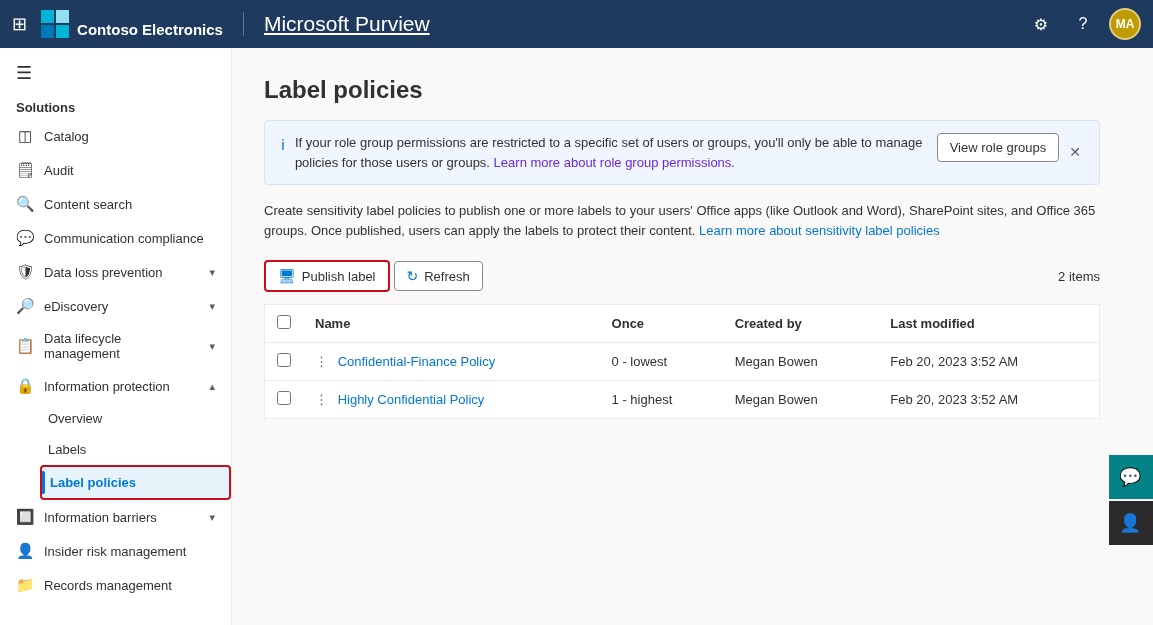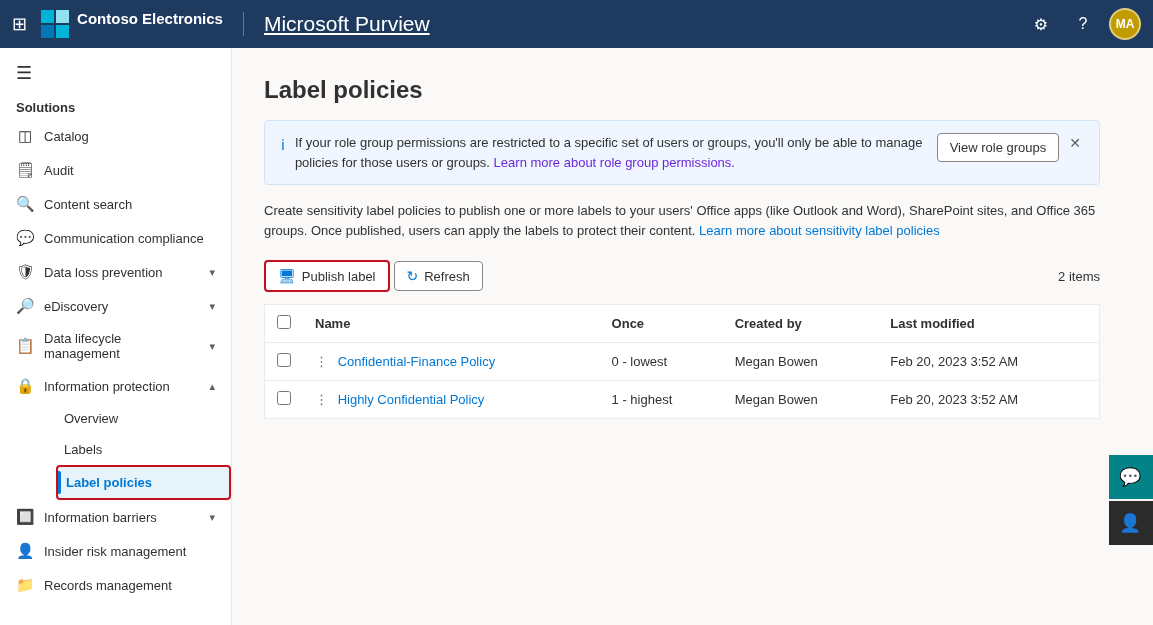--- a/index.html
+++ b/index.html
@@ -9,21 +9,21 @@
     .topnav {
       background: #1e3a5f;
       height: 48px;
       display: flex;
       align-items: center;
       padding: 0 12px;
       gap: 10px;
       flex-shrink: 0;
     }
     .topnav-grid-icon { color: #fff; font-size: 18px; cursor: pointer; margin-right: 4px; }
-    .topnav-logo { display: flex; align-items: flex-start; gap: 8px; }
+    .topnav-logo { display: flex; align-items: flex-end; gap: 8px; }
     .topnav-logo-icon { width: 28px; height: 28px; }
     .topnav-brand { color: #fff; font-size: 15px; font-weight: 600; }
     .topnav-divider { width: 1px; height: 24px; background: rgba(255,255,255,0.3); margin: 0 10px; }
     .topnav-app { color: #fff; font-size: 21px; font-weight: 400; text-decoration: underline; }
     .topnav-spacer { flex: 1; }
     .topnav-icon-btn { color: #fff; font-size: 16px; cursor: pointer; width: 32px; height: 32px; display: flex; align-items: center; justify-content: center; border-radius: 4px; }
     .topnav-avatar { width: 32px; height: 32px; border-radius: 50%; background: #c19c00; color: #fff; display: flex; align-items: center; justify-content: center; font-size: 12px; font-weight: 600; cursor: pointer; border: 2px solid rgba(255,255,255,0.5); }
 
     
     .main-layout { display: flex; flex: 1; overflow: hidden; }
@@ -67,21 +67,21 @@
       background: #0078d4;
       border-radius: 0 2px 2px 0;
     }
     .sidebar-item-active-selected {
       border: 2px solid #c50f1f;
       border-radius: 4px;
     }
     .sidebar-icon { font-size: 15px; width: 18px; text-align: center; flex-shrink: 0; }
     .sidebar-label { flex: 1; }
     .sidebar-chevron { font-size: 11px; color: #605e5c; }
-    .sidebar-sub { padding-left: 56px; }
+    .sidebar-sub { padding-left: 40px; }
     .sidebar-sub .sidebar-item { padding-left: 8px; }
 
     
     .content { flex: 1; overflow-y: auto; background: #faf9f8; }
     .content-inner { padding: 28px 32px; max-width: 900px; }
     .page-title { font-size: 24px; font-weight: 600; color: #323130; margin-bottom: 16px; }
 
     
     .info-banner {
       background: #f0f6ff;
@@ -90,21 +90,21 @@
       padding: 12px 16px;
       display: flex;
       align-items: flex-start;
       gap: 10px;
       margin-bottom: 16px;
       position: relative;
     }
     .info-banner-icon { color: #0078d4; font-size: 15px; flex-shrink: 0; margin-top: 1px; }
     .info-banner-text { flex: 1; font-size: 13px; color: #323130; line-height: 1.5; }
     .info-banner-text a { color: #6d28d9; text-decoration: none; }
-    .info-banner-action { display: flex; align-items: flex-start; gap: 8px; }
+    .info-banner-action { display: flex; align-items: flex-end; gap: 8px; }
     .view-role-btn {
       background: #fff;
       border: 1px solid #8a8886;
       border-radius: 4px;
       padding: 6px 12px;
       font-size: 13px;
       cursor: pointer;
       color: #323130;
       white-space: nowrap;
       font-weight: 400;

